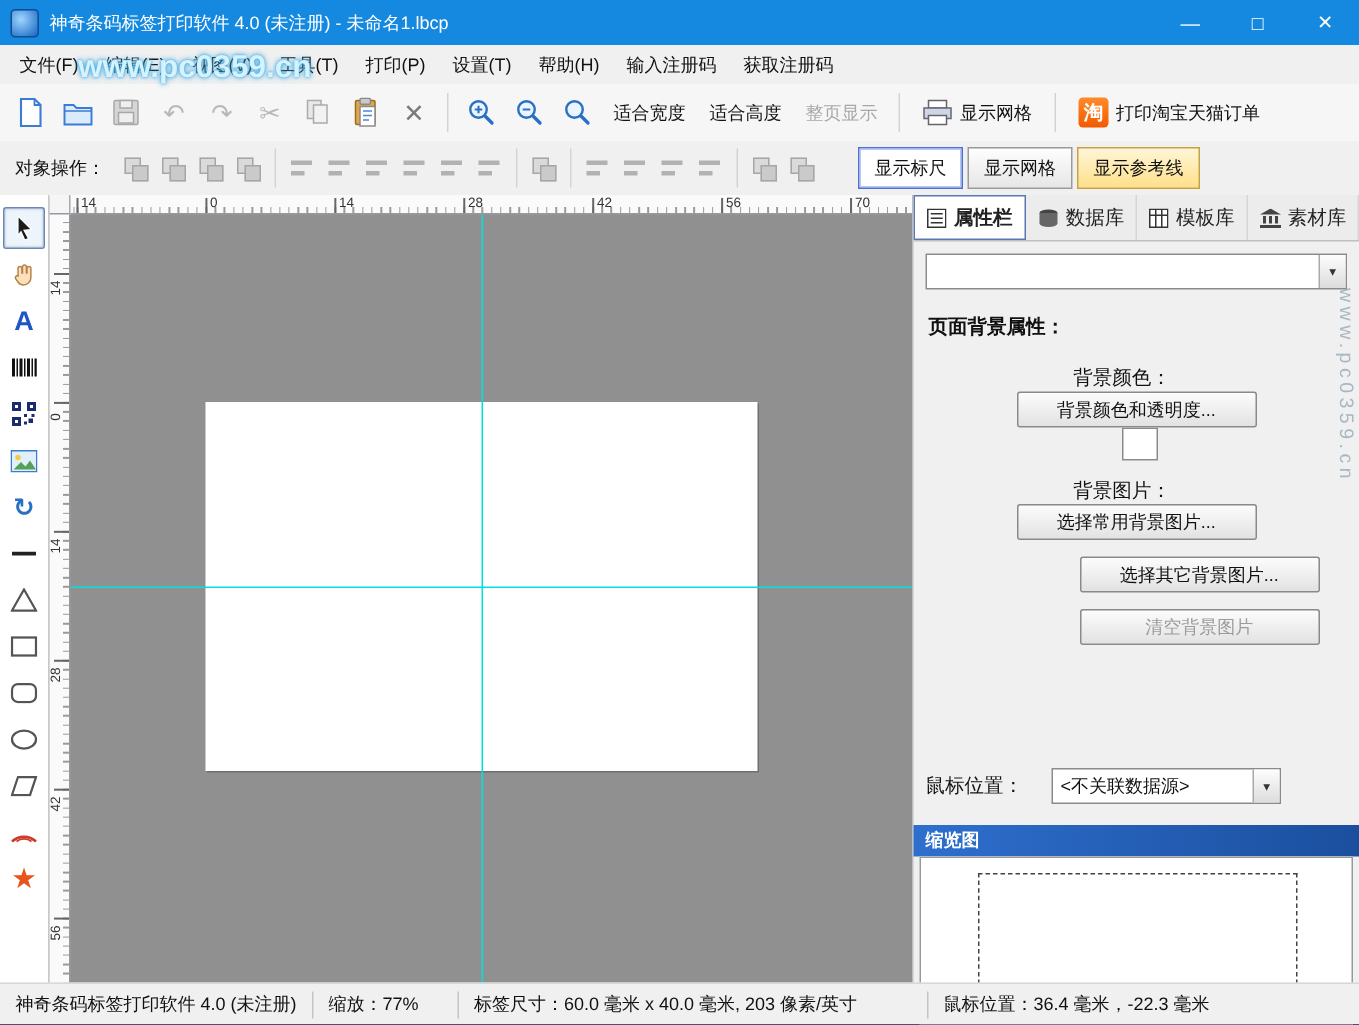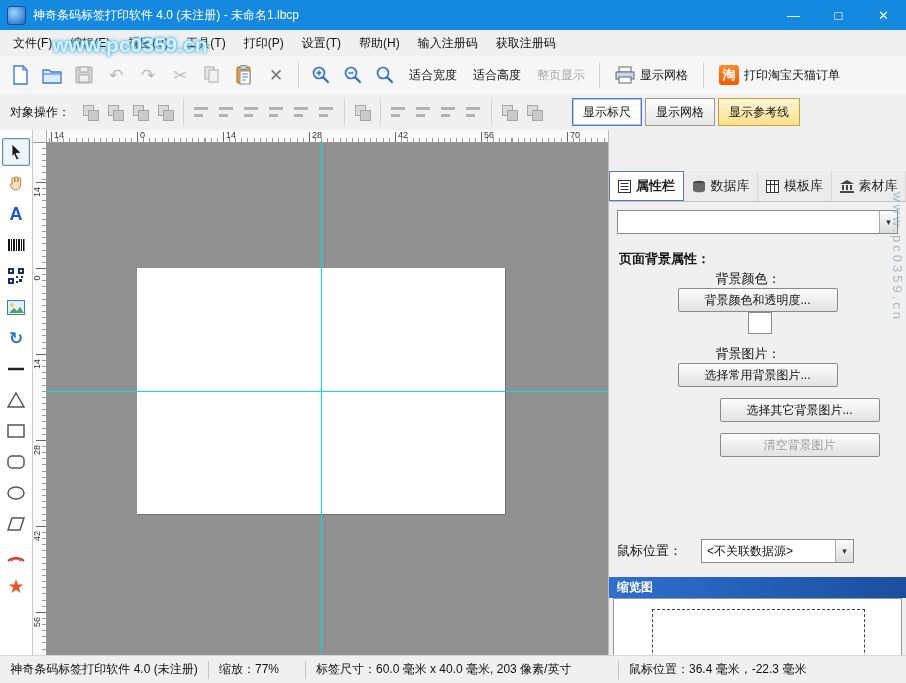--- a/index.html
+++ b/index.html
@@ -83,29 +83,29 @@
   .vnum{position:absolute;left:-3px;width:14px;text-align:center;font-size:9px;color:#333;transform:rotate(-90deg);}
 
   
   .viewport{position:absolute;left:47px;top:13px;right:298px;bottom:0;background:#909090;overflow:hidden;}
   .page{position:absolute;left:90px;top:125px;width:368px;height:246px;background:#fff;box-shadow:1px 1px 0 #6e6e6e;}
   .guide-v{position:absolute;left:274px;top:0;bottom:0;width:1px;background:#00e0e0;}
   .guide-h{position:absolute;top:248px;left:0;right:0;height:1px;background:#00e0e0;}
 
   
   .rightpanel{position:absolute;right:0;top:0;width:298px;bottom:0;background:#f0f0f0;border-left:1px solid #bdbdbd;box-sizing:border-box;}
-  .tabs{display:flex;height:30px;background:#ececec;border-bottom:1px solid #c0c0c0;margin-top:41px;}
+  .tabs{display:flex;height:30px;background:#ececec;border-bottom:1px solid #c0c0c0;}
   .tab{flex:1;display:flex;align-items:center;justify-content:center;gap:5px;font-size:13px;border-right:1px solid #d6d6d6;color:#222;}
   .tab.selected{background:#fff;border:1px solid #5a78b0;font-weight:bold;}
   .panel-body{padding:8px;position:relative;}
   .combo{height:22px;background:#fff;border:1px solid #8a8a8a;display:flex;align-items:center;padding-left:5px;box-sizing:content-box;}
   .combo .cval{flex:1;white-space:nowrap;overflow:hidden;}
   .combo .arrow-btn{width:17px;height:100%;display:flex;align-items:center;justify-content:center;
         background:linear-gradient(#fdfdfd,#dcdcdc);border-left:1px solid #aaa;color:#333;font-size:9px;}
-  .section-title{font-weight:bold;font-size:13px;margin:16px 0 2px 2px;}
+  .section-title{font-weight:bold;font-size:13px;margin:16px 0 16px 2px;}
   .prop-row{display:flex;align-items:center;margin-bottom:11px;flex-direction:column;}
   .prop-label{width:84px;font-size:13px;white-space:nowrap;}
   .btn{border:1px solid #8a8a8a;background:linear-gradient(#fcfcfc,#e2e2e2);border-radius:2px;height:24px;box-sizing:border-box;
        display:flex;align-items:center;justify-content:center;padding:0 6px;color:#111;white-space:nowrap;}
   .btn.wide{width:160px;}
   .btn.disabled{color:#9c9c9c;}
   .swatch{width:22px;height:20px;background:#fff;border:1px solid #8a8a8a;margin-left:5px;}
   .indent{margin-left:84px;}
   .ds-row{display:flex;align-items:center;margin-top:82px;}
   .ds-combo{width:146px;}

